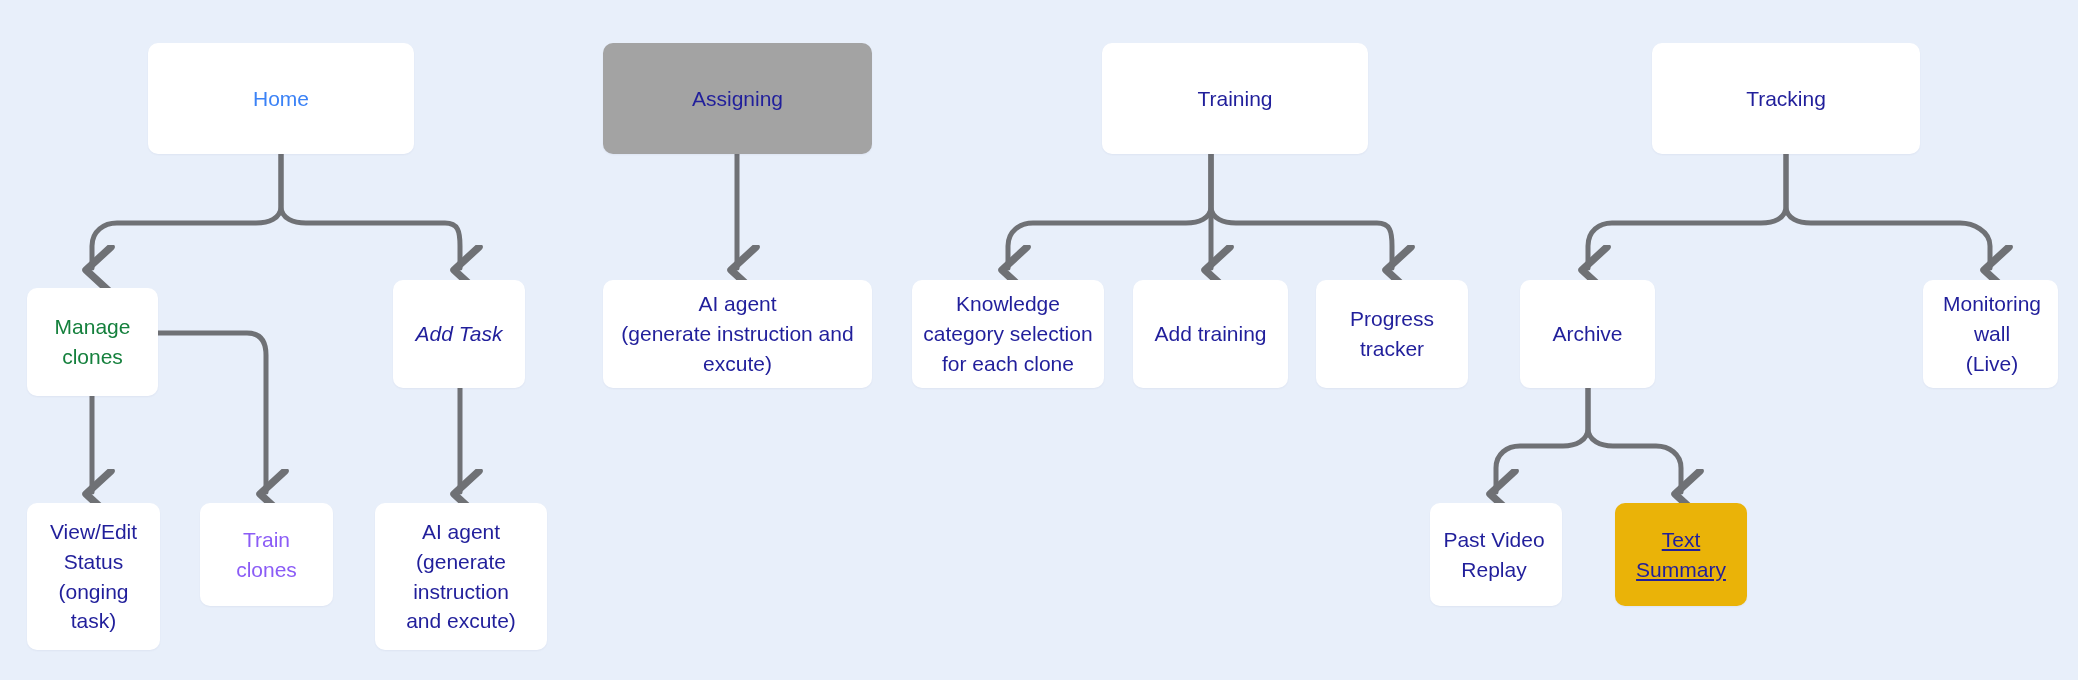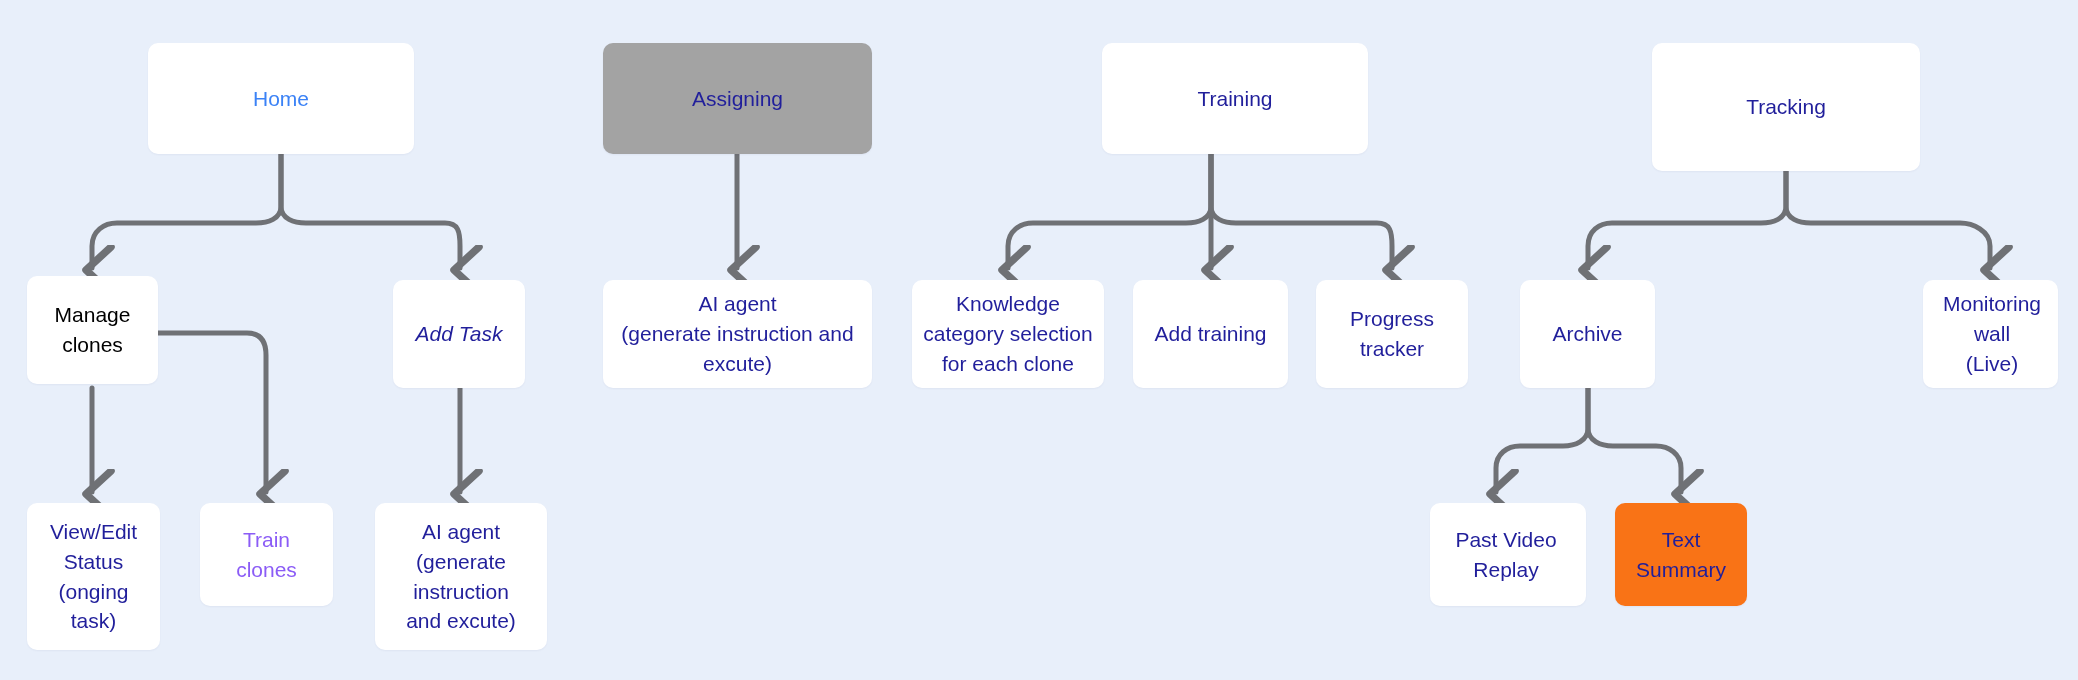--- a/index.html
+++ b/index.html
@@ -74,21 +74,21 @@
 
       <path d="M1786,154 L1786,206 C1786,219 1799,223 1811,223 L1960,223 C1973,223 1990,231 1990,246 L1990,268"></path>
 
       <path d="M1588,388 L1588,428 C1588,441 1575,446 1563,446 L1520,446 C1507,446 1496,454 1496,468 L1496,492"></path>
 
       <path d="M1588,388 L1588,428 C1588,441 1601,446 1613,446 L1656,446 C1669,446 1681,454 1681,468 L1681,492"></path>
     </g>
   </svg>
 
   <div class="node" style="left: 148px; top: 43px; width: 266px; height: 111px; background: rgb(255, 255, 255); color: #3b82f6;">Home</div>
-  <div class="node" style="left: 27px; top: 276px; width: 131px; height: 108px; background: rgb(255, 255, 255); color: #000000;">Manage
+  <div class="node" style="left: 27px; top: 288px; width: 131px; height: 108px; background: rgb(255, 255, 255); color: #15803d;">Manage
 clones</div>
   <div class="node" style="left: 393px; top: 280px; width: 132px; height: 108px; background: rgb(255, 255, 255); color: rgb(33, 31, 155); font-style: italic;">Add Task</div>
   <div class="node" style="left: 27px; top: 503px; width: 133px; height: 147px; background: rgb(255, 255, 255); color: rgb(33, 31, 155);">View/Edit
 Status
 (onging
 task)</div>
   <div class="node" style="left: 200px; top: 503px; width: 133px; height: 103px; background: rgb(255, 255, 255); color: #8b5cf6;">Train clones</div>
   <div class="node" style="left: 375px; top: 503px; width: 172px; height: 147px; background: rgb(255, 255, 255); color: rgb(33, 31, 155);">AI agent
 (generate
 instruction
@@ -97,22 +97,22 @@
   <div class="node" style="left: 603px; top: 280px; width: 269px; height: 108px; background: rgb(255, 255, 255); color: rgb(33, 31, 155);">AI agent
 (generate instruction and
 excute)</div>
   <div class="node" style="left: 1078px; top: 43px; width: 266px; height: 111px; background: rgb(255, 255, 255); color: rgb(33, 31, 155); margin-left: 24px;">Training</div>
   <div class="node" style="left: 912px; top: 280px; width: 192px; height: 108px; background: rgb(255, 255, 255); color: rgb(33, 31, 155);">Knowledge
 category selection
 for each clone</div>
   <div class="node" style="left: 1133px; top: 280px; width: 155px; height: 108px; background: rgb(255, 255, 255); color: rgb(33, 31, 155);">Add training</div>
   <div class="node" style="left: 1316px; top: 280px; width: 152px; height: 108px; background: rgb(255, 255, 255); color: rgb(33, 31, 155);">Progress
 tracker</div>
-  <div class="node" style="left: 1652px; top: 43px; width: 268px; height: 128px; background: rgb(255, 255, 255); color: rgb(33, 31, 155);">Tracking</div>
+  <div class="node" style="left: 1652px; top: 43px; width: 268px; height: 111px; background: rgb(255, 255, 255); color: rgb(33, 31, 155);">Tracking</div>
   <div class="node" style="left: 1520px; top: 280px; width: 135px; height: 108px; background: rgb(255, 255, 255); color: rgb(33, 31, 155);">Archive</div>
   <div class="node" style="left: 1923px; top: 280px; width: 135px; height: 108px; background: rgb(255, 255, 255); color: rgb(33, 31, 155); padding-left: 13px;">Monitoring
 wall
 (Live)</div>
-  <div class="node" style="left: 1430px; top: 503px; width: 156px; height: 103px; background: rgb(255, 255, 255); color: rgb(33, 31, 155); padding-left: 6px;">Past Video
+  <div class="node" style="left: 1430px; top: 503px; width: 132px; height: 103px; background: rgb(255, 255, 255); color: rgb(33, 31, 155); padding-left: 6px;">Past Video
 Replay</div>
-  <div class="node" style="left: 1615px; top: 503px; width: 132px; height: 103px; background: #f97316; color: rgb(33, 31, 155);">Text
+  <div class="node" style="left: 1615px; top: 503px; width: 132px; height: 103px; background: #eab308; color: rgb(33, 31, 155); text-decoration: underline;">Text
 Summary</div>
 </div>
 
 </body></html>

